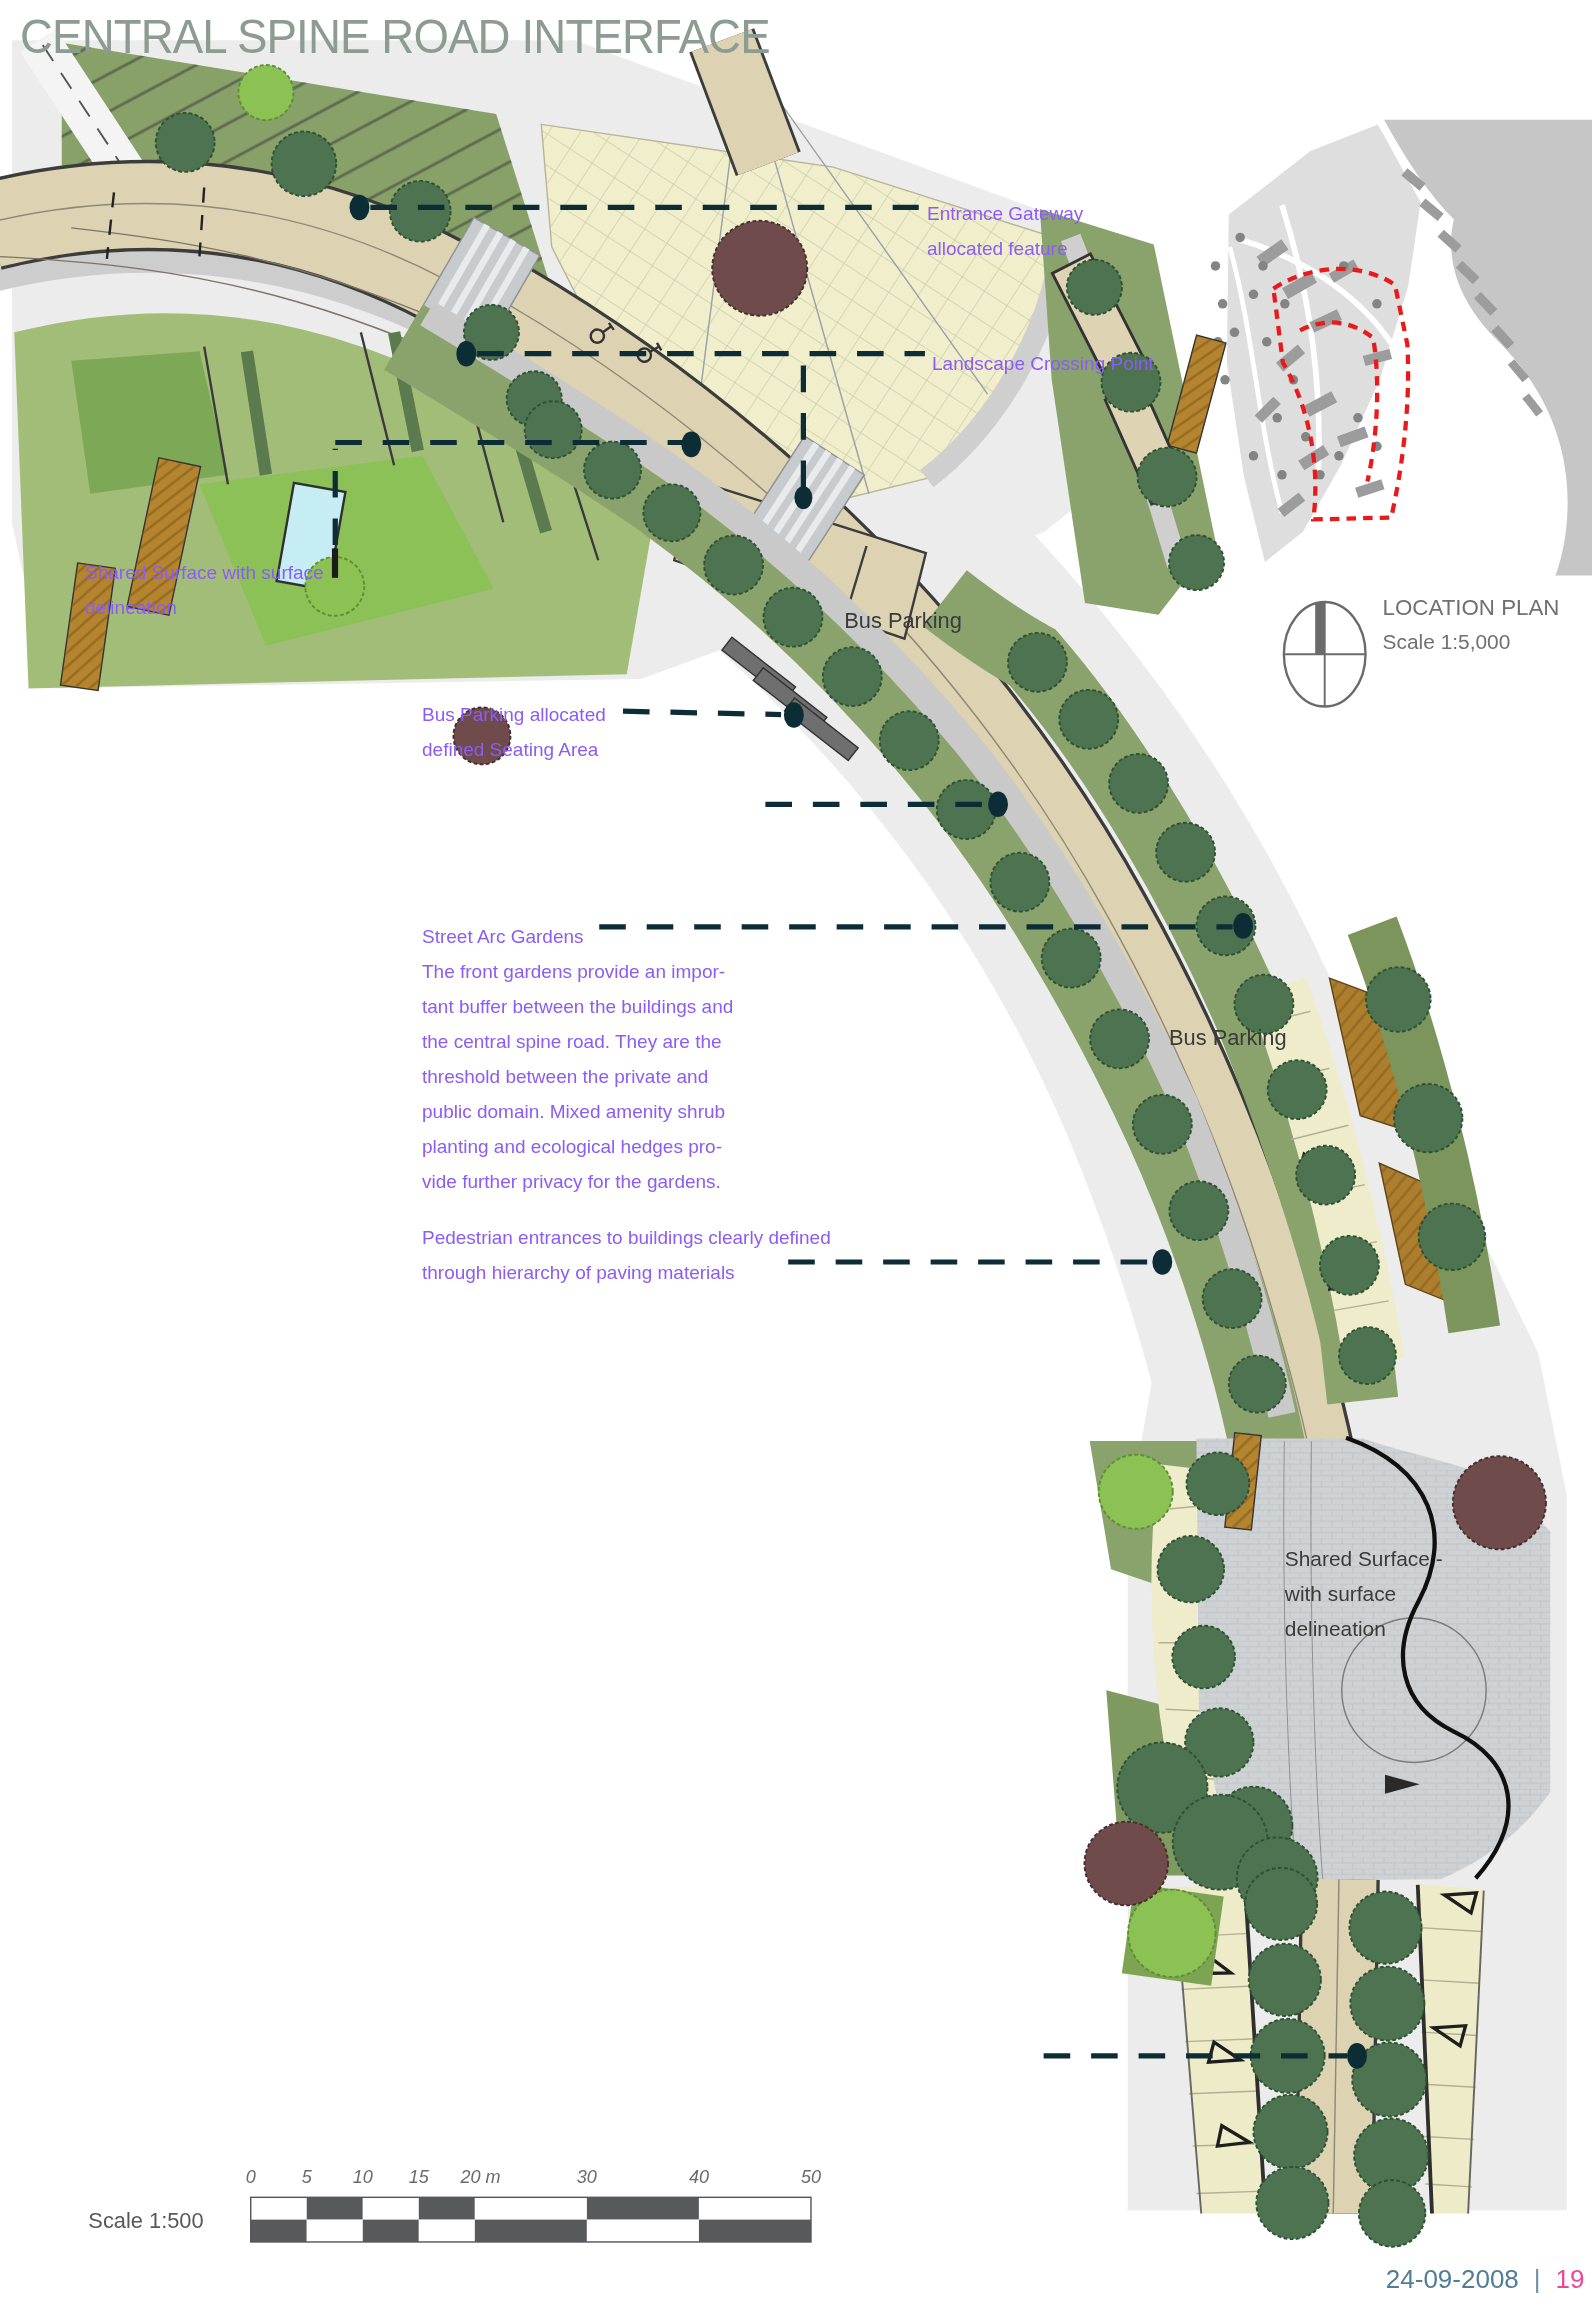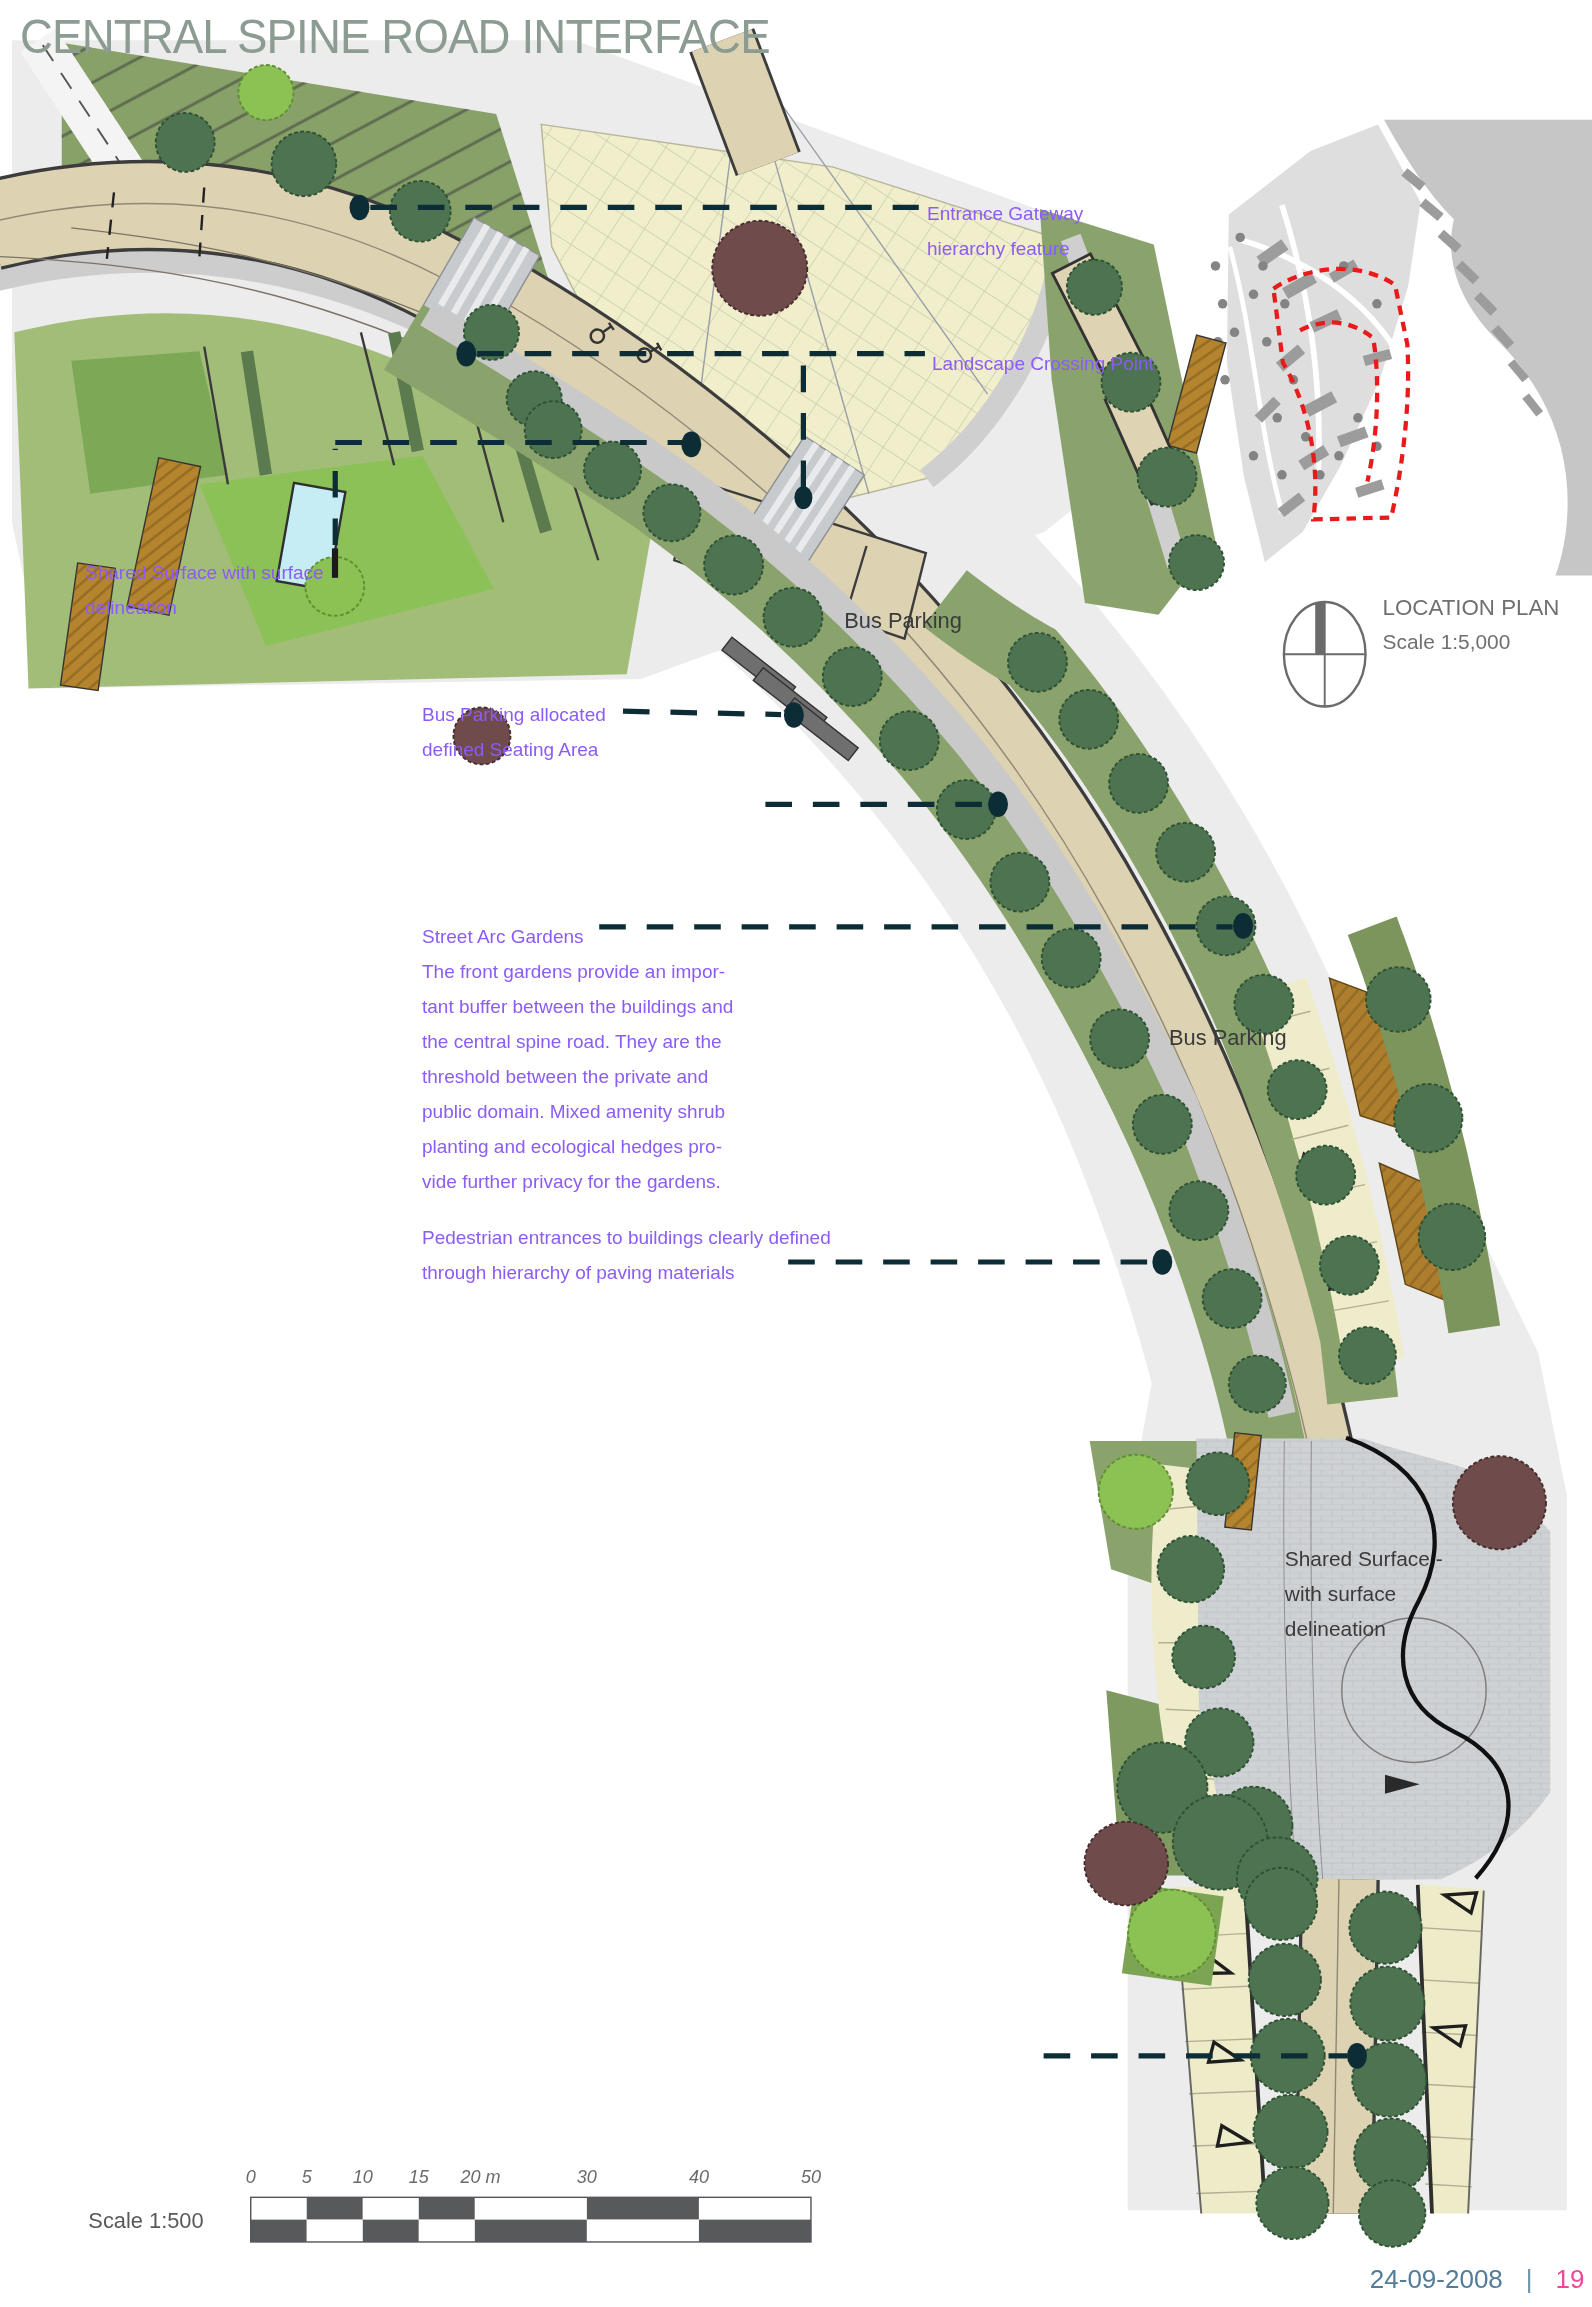--- a/index.html
+++ b/index.html
@@ -4,21 +4,21 @@
 <style>
   html,body{margin:0;padding:0;background:#fff;}
   .page{position:relative;width:1593px;height:2307px;background:#ffffff;overflow:hidden;
         font-family:"Liberation Sans", sans-serif;}
   #plan-svg{position:absolute;left:0;top:0;}
   .page-title{position:absolute;left:20px;top:8.5px;font-size:48px;letter-spacing:-0.9px;
       color:#8c9c92;white-space:nowrap;transform:scaleX(.95);transform-origin:left top;font-weight:400;}
   .ann{position:absolute;color:#8b5cf6;font-size:19px;line-height:35px;white-space:nowrap;}
   .ann div{height:35px;}
   .para{line-height:34px;}
-  .footer{position:absolute;top:2264px;right:8.5px;display:flex;align-items:baseline;gap:23px;font-size:26px;}
+  .footer{position:absolute;top:2264px;right:8.5px;display:flex;align-items:baseline;gap:15px;font-size:26px;}
   .footer .date{color:#527c98;}
   .footer .sep{color:#6e93ab;font-weight:300;}
   .footer .pg{color:#ec4899;}
   
   .tg{fill:#4d7351;stroke:#2f5133;stroke-width:4;stroke-dasharray:8 5;}
   .tb{fill:#8cc153;stroke:#5f8f33;stroke-width:4;stroke-dasharray:8 5;}
   .tm{fill:#6f4b4b;stroke:#472e2e;stroke-width:4;stroke-dasharray:8 5;}
   .ld{stroke:#0d2d36;stroke-width:11;stroke-dasharray:56 44;fill:none;}
   .dot{fill:#0d2d36;}
   .lbl{fill:#3a3a3a;font-family:"Liberation Sans",sans-serif;}
@@ -419,21 +419,21 @@
     <text class="tick" x="1472" y="4598" text-anchor="middle">40</text>
     <text class="tick" x="1708" y="4598" text-anchor="middle">50</text>
     <text x="186" y="4692" font-size="46" fill="#57585a" font-family="Liberation Sans, sans-serif">Scale 1:500</text>
   </g>
 </svg>
 
 <div class="page-title">CENTRAL SPINE ROAD INTERFACE</div>
 
 <div class="ann" style="left:927px;top:196px;">
   <div>Entrance Gateway</div>
-  <div>hierarchy feature</div>
+  <div>allocated feature</div>
 </div>
 
 <div class="ann" style="left:932px;top:346px;">
   <div>Landscape Crossing Point</div>
 </div>
 
 <div class="ann" style="left:68px;top:555px;margin-left:17px;">
   <div>Shared Surface with surface</div>
   <div>delineation</div>
 </div>

